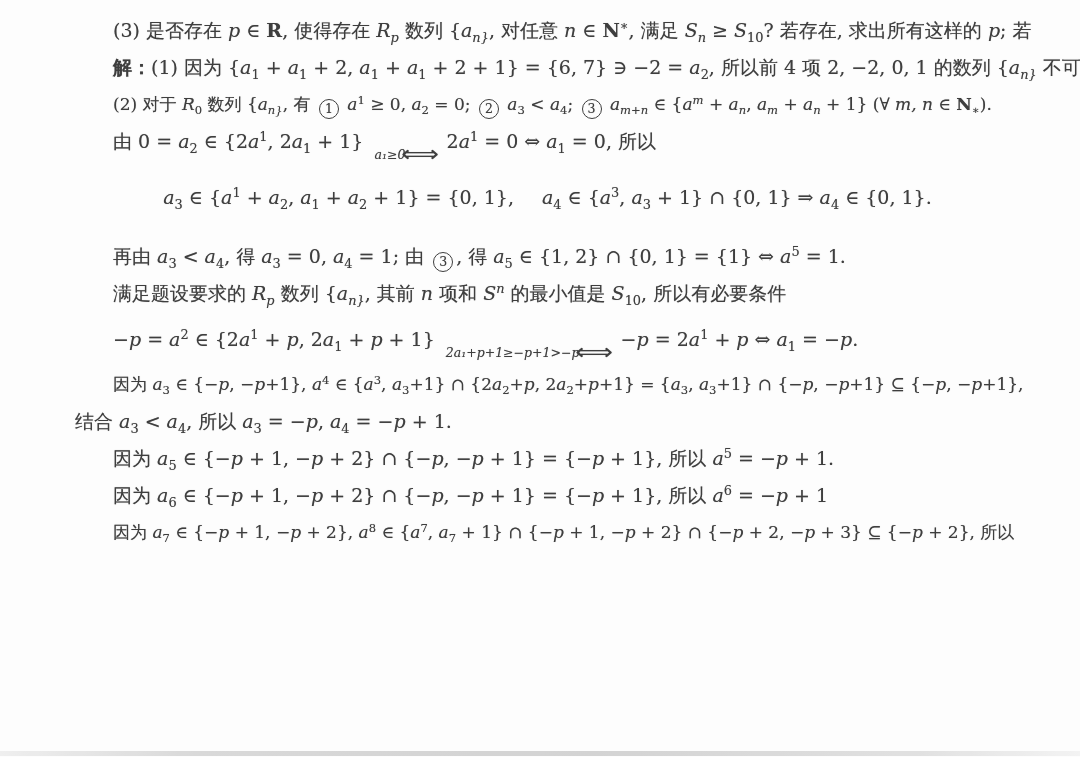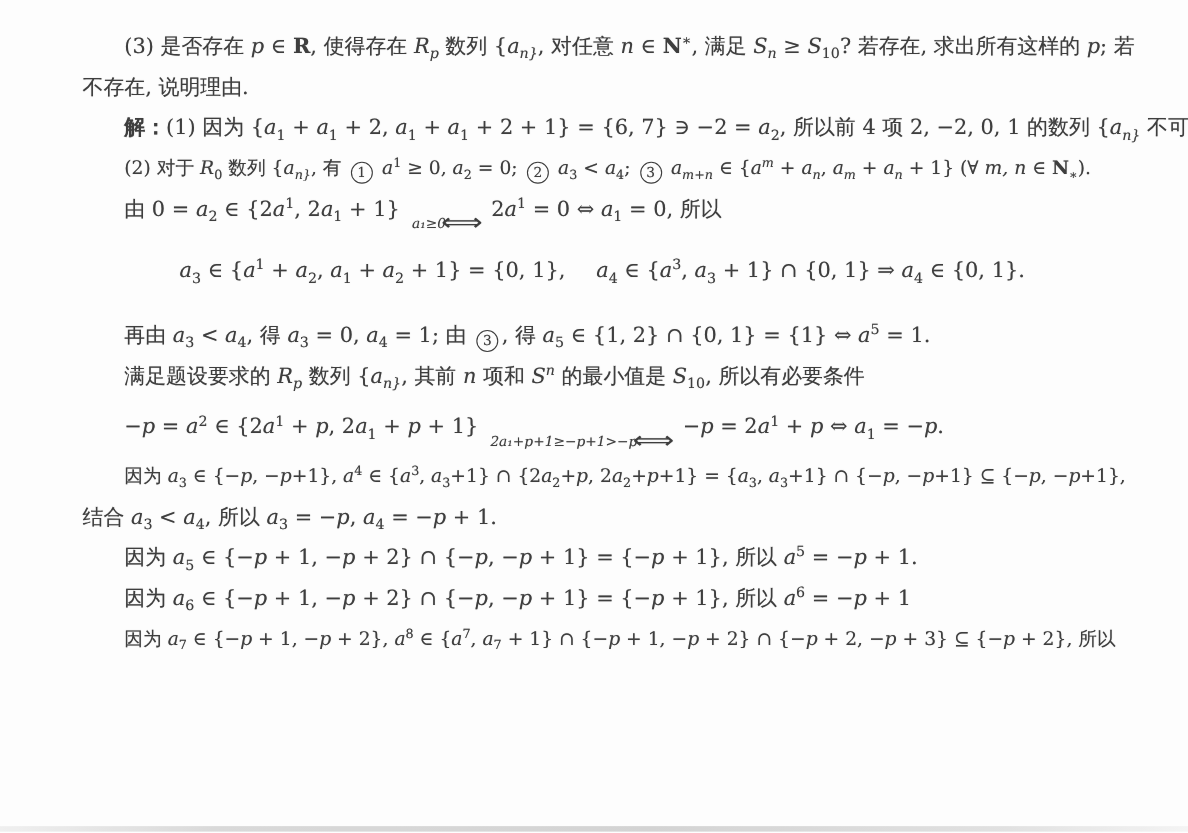--- a/index.html
+++ b/index.html
@@ -6,21 +6,21 @@
   .page{
     position:relative;
     width:1080px;height:757px;
     background:var(--page-bg,#fdfdfd);
     color:var(--ink,#3e3e3e);
     font-family:"DejaVu Serif","Liberation Serif",serif;
     font-size:19px;
     overflow:hidden;
     text-shadow:0 0 0.7px rgba(70,70,70,.55);
   }
-  .content{position:absolute;left:75px;right:60px;top:24px;}
+  .content{position:absolute;left:75px;right:60px;top:12px;}
   .line{white-space:nowrap;line-height:37px;height:37px;overflow:visible;}
   .line.indent{padding-left:38px;}
   .line.tight{font-size:17px;}
   .line.tall{height:54px;line-height:54px;}
   .line.display{
     position:relative;text-align:center;height:auto;line-height:40px;
     margin:17px 0 21px 0;padding-left:0;
   }
   sub,sup{font-size:68%;line-height:0;}
   sub{vertical-align:-0.38em;}
@@ -51,21 +51,20 @@
     background:linear-gradient(to right,#ededed 0%,#d3d3d3 18%,#cccccc 55%,#dcdcdc 85%,#f2f2f2 100%);
     opacity:.85;filter:blur(.4px);
   }
 </style>
 </head>
 <body>
 
 <div class="page" style="--page-bg: #fdfdfd; --ink: #3e3e3e;">
   <div class="content">
       <div class="line indent"><span class="seg-n">(3) </span><span class="seg-c">是否存在 </span><span class="seg-m">p</span><span class="seg-n"> ∈ </span><span class="seg-bf">R</span><span class="seg-n">, </span><span class="seg-c">使得存在 </span><span class="seg-m">R</span><sub class="it">p</sub><span class="seg-c"> 数列 </span><span class="seg-n">{</span><span class="seg-m">a</span><sub class="it">n}</sub><span class="seg-n">, </span><span class="seg-c">对任意 </span><span class="seg-m">n</span><span class="seg-n"> ∈ </span><span class="seg-bf">N</span><sup>∗</sup><span class="seg-n">, </span><span class="seg-c">满足 </span><span class="seg-m">S</span><sub class="it">n</sub><span class="seg-n"> ≥ </span><span class="seg-m">S</span><sub>10</sub><span class="seg-n">? </span><span class="seg-c">若存在, 求出所有这样的 </span><span class="seg-m">p</span><span class="seg-n">; </span><span class="seg-c">若</span></div>
-      <div class="line"><span class="seg-c">不存在, 说明理由.</span></div>
       <div class="line indent"><span class="seg-b">解：</span><span class="seg-n">(1) </span><span class="seg-c">因为 </span><span class="seg-n">{</span><span class="seg-m">a</span><sub>1</sub><span class="seg-n"> + </span><span class="seg-m">a</span><sub>1</sub><span class="seg-n"> + 2, </span><span class="seg-m">a</span><sub>1</sub><span class="seg-n"> + </span><span class="seg-m">a</span><sub>1</sub><span class="seg-n"> + 2 + 1} = {6, 7} ∋ −2 = </span><span class="seg-m">a</span><sub>2</sub><span class="seg-n">, </span><span class="seg-c">所以前 4 项 2, −2, 0, 1 的数列 </span><span class="seg-n">{</span><span class="seg-m">a</span><sub class="it">n}</sub><span class="seg-c"> 不可能是</span></div>
       <div class="line indent tight"><span class="seg-n">(2) </span><span class="seg-c">对于 </span><span class="seg-m">R</span><sub>0</sub><span class="seg-c"> 数列 </span><span class="seg-n">{</span><span class="seg-m">a</span><sub class="it">n}</sub><span class="seg-n">, </span><span class="seg-c">有 </span><span class="circ">1</span><span class="seg-n"> </span><span class="seg-m">a</span><sup>1</sup><span class="seg-n"> ≥ 0, </span><span class="seg-m">a</span><sub>2</sub><span class="seg-n"> = 0; </span><span class="circ">2</span><span class="seg-n"> </span><span class="seg-m">a</span><sub>3</sub><span class="seg-n"> &lt; </span><span class="seg-m">a</span><sub>4</sub><span class="seg-n">; </span><span class="circ">3</span><span class="seg-n"> </span><span class="seg-m">a</span><sub class="it">m+n</sub><span class="seg-n"> ∈ {</span><span class="seg-m">a</span><sup class="it">m</sup><span class="seg-n"> + </span><span class="seg-m">a</span><sub class="it">n</sub><span class="seg-n">, </span><span class="seg-m">a</span><sub class="it">m</sub><span class="seg-n"> + </span><span class="seg-m">a</span><sub class="it">n</sub><span class="seg-n"> + 1} (∀ </span><span class="seg-m">m, n</span><span class="seg-n"> ∈ </span><span class="seg-bf">N</span><sub>∗</sub><span class="seg-n">).</span></div>
       <div class="line indent"><span class="seg-c">由 </span><span class="seg-n">0 = </span><span class="seg-m">a</span><sub>2</sub><span class="seg-n"> ∈ {2</span><span class="seg-m">a</span><sup>1</sup><span class="seg-n">, 2</span><span class="seg-m">a</span><sub>1</sub><span class="seg-n"> + 1} </span><span class="over">
           <span class="over-top">a₁≥0</span>
           <span class="over-arrow">⟺</span>
         </span><span class="seg-n"> 2</span><span class="seg-m">a</span><sup>1</sup><span class="seg-n"> = 0 ⇔ </span><span class="seg-m">a</span><sub>1</sub><span class="seg-n"> = 0, </span><span class="seg-c">所以</span></div>
       <div class="line display"><span class="seg-m">a</span><sub>3</sub><span class="seg-n"> ∈ {</span><span class="seg-m">a</span><sup>1</sup><span class="seg-n"> + </span><span class="seg-m">a</span><sub>2</sub><span class="seg-n">, </span><span class="seg-m">a</span><sub>1</sub><span class="seg-n"> + </span><span class="seg-m">a</span><sub>2</sub><span class="seg-n"> + 1} = {0, 1},</span><span class="seg-gap"></span><span class="seg-m">a</span><sub>4</sub><span class="seg-n"> ∈ {</span><span class="seg-m">a</span><sup>3</sup><span class="seg-n">, </span><span class="seg-m">a</span><sub>3</sub><span class="seg-n"> + 1} ∩ {0, 1} ⇒ </span><span class="seg-m">a</span><sub>4</sub><span class="seg-n"> ∈ {0, 1}.</span></div>
       <div class="line indent"><span class="seg-c">再由 </span><span class="seg-m">a</span><sub>3</sub><span class="seg-n"> &lt; </span><span class="seg-m">a</span><sub>4</sub><span class="seg-n">, </span><span class="seg-c">得 </span><span class="seg-m">a</span><sub>3</sub><span class="seg-n"> = 0, </span><span class="seg-m">a</span><sub>4</sub><span class="seg-n"> = 1; </span><span class="seg-c">由 </span><span class="circ">3</span><span class="seg-n">, </span><span class="seg-c">得 </span><span class="seg-m">a</span><sub>5</sub><span class="seg-n"> ∈ {1, 2} ∩ {0, 1} = {1} ⇔ </span><span class="seg-m">a</span><sup>5</sup><span class="seg-n"> = 1.</span></div>
       <div class="line indent"><span class="seg-c">满足题设要求的 </span><span class="seg-m">R</span><sub class="it">p</sub><span class="seg-c"> 数列 </span><span class="seg-n">{</span><span class="seg-m">a</span><sub class="it">n}</sub><span class="seg-n">, </span><span class="seg-c">其前 </span><span class="seg-m">n</span><span class="seg-c"> 项和 </span><span class="seg-m">S</span><sup class="it">n</sup><span class="seg-c"> 的最小值是 </span><span class="seg-m">S</span><sub>10</sub><span class="seg-n">, </span><span class="seg-c">所以有必要条件</span></div>
       <div class="line indent tall"><span class="seg-n">−</span><span class="seg-m">p</span><span class="seg-n"> = </span><span class="seg-m">a</span><sup>2</sup><span class="seg-n"> ∈ {2</span><span class="seg-m">a</span><sup>1</sup><span class="seg-n"> + </span><span class="seg-m">p</span><span class="seg-n">, 2</span><span class="seg-m">a</span><sub>1</sub><span class="seg-n"> + </span><span class="seg-m">p</span><span class="seg-n"> + 1} </span><span class="over">

